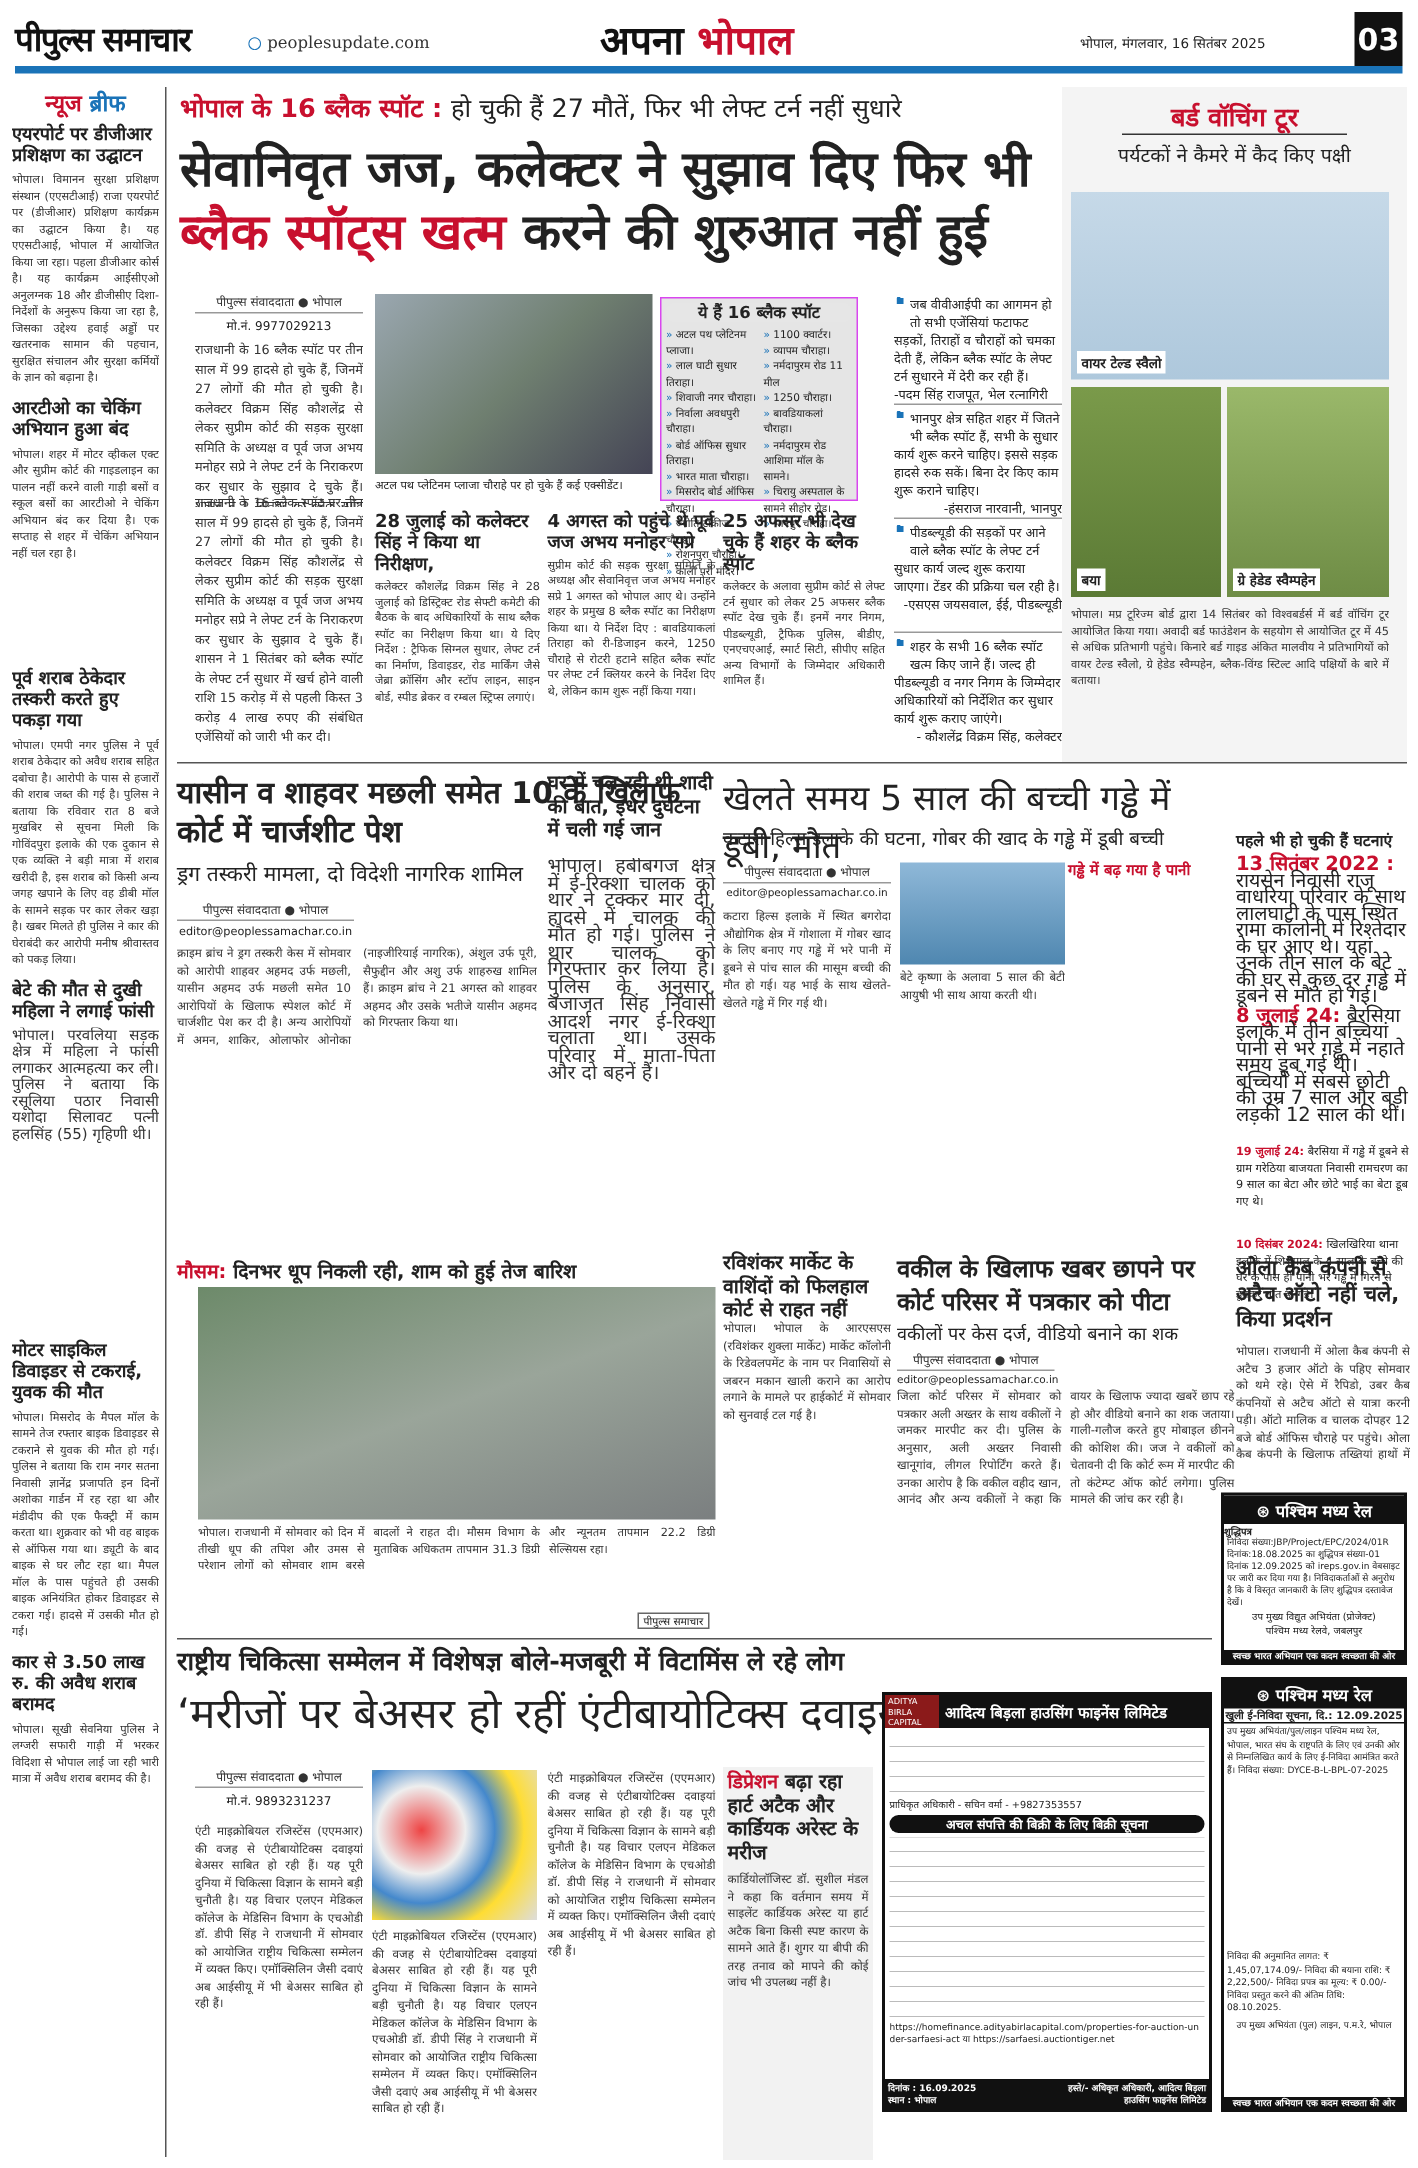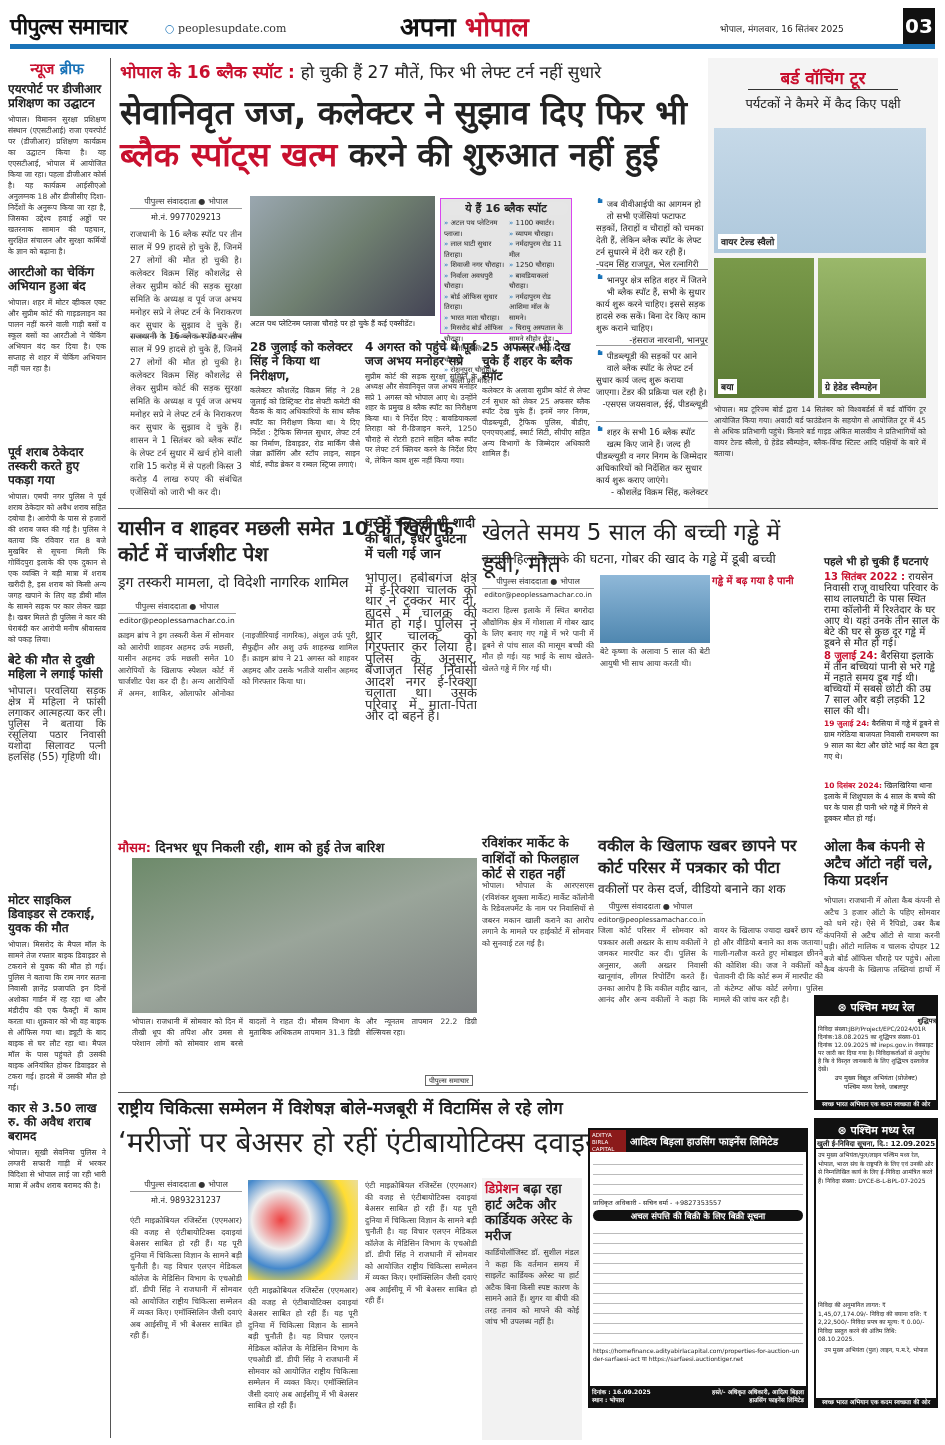--- a/index.html
+++ b/index.html
@@ -155,22 +155,22 @@
   <div class="byline">पीपुल्स संवाददाता ● भोपाल</div>
   <div style="font-size:7px;text-align:center;margin-top:2px">editor@peoplessamachar.co.in</div>
 </div>
 <div class="abs col" style="left:482px;top:605px;width:112px;height:225px;overflow:hidden;font-size:7.8px;line-height:11.5px">कटारा हिल्स इलाके में स्थित बगरोदा औद्योगिक क्षेत्र में गोशाला में गोबर खाद के लिए बनाए गए गड्ढे में भरे पानी में डूबने से पांच साल की मासूम बच्ची की मौत हो गई। यह भाई के साथ खेलते-खेलते गड्ढे में गिर गई थी।</div>
 <div class="abs" style="left:600px;top:575px;width:110px;height:68px;background:linear-gradient(#8fb8d8,#4f87b0)"></div>
 <div class="abs col" style="left:600px;top:646px;width:110px;height:184px;overflow:hidden;font-size:7.8px;line-height:11.5px">बेटे कृष्णा के अलावा 5 साल की बेटी आयुषी भी साथ आया करती थी।</div>
 <div class="abs hd red" style="left:712px;top:575px;width:110px;font-size:10px">गड्ढे में बढ़ गया है पानी</div>
 
 <div class="abs" style="left:824px;top:555px;width:116px">
   <div class="hd" style="font-size:10.5px;margin-bottom:3px">पहले भी हो चुकी हैं घटनाएं</div>
-  <div style="font-size:10px;line-height:11px;margin-bottom:2px"><b class="red">13 सितंबर 2022 :</b> <span>रायसेन निवासी राजू वाधरिया परिवार के साथ लालघाटी के पास स्थित रामा कॉलोनी में रिश्तेदार के घर आए थे। यहां उनके तीन साल के बेटे की घर से कुछ दूर गड्ढे में डूबने से मौत हो गई।</span></div>
-  <div style="font-size:10px;line-height:11px;margin-bottom:2px"><b class="red">8 जुलाई 24:</b> <span>बैरसिया इलाके में तीन बच्चियां पानी से भरे गड्ढे में नहाते समय डूब गई थी। बच्चियों में सबसे छोटी की उम्र 7 साल और बड़ी लड़की 12 साल की थी।</span></div>
+  <div style="font-size:13px;line-height:11px;margin-bottom:2px"><b class="red">13 सितंबर 2022 :</b> <span>रायसेन निवासी राजू वाधरिया परिवार के साथ लालघाटी के पास स्थित रामा कॉलोनी में रिश्तेदार के घर आए थे। यहां उनके तीन साल के बेटे की घर से कुछ दूर गड्ढे में डूबने से मौत हो गई।</span></div>
+  <div style="font-size:13px;line-height:11px;margin-bottom:13px"><b class="red">8 जुलाई 24:</b> <span>बैरसिया इलाके में तीन बच्चियां पानी से भरे गड्ढे में नहाते समय डूब गई थी। बच्चियों में सबसे छोटी की उम्र 7 साल और बड़ी लड़की 12 साल की थी।</span></div>
   <div style="font-size:7.5px;line-height:11px;margin-bottom:18px"><b class="red">19 जुलाई 24:</b> <span>बैरसिया में गड्ढे में डूबने से ग्राम गरेठिया बाजयता निवासी रामचरण का 9 साल का बेटा और छोटे भाई का बेटा डूब गए थे।</span></div>
   <div style="font-size:7.5px;line-height:11px"><b class="red">10 दिसंबर 2024:</b> <span>खिलखिरिया थाना इलाके में शिशुपाल के 4 साल के बच्चे की घर के पास ही पानी भरे गड्ढे में गिरने से डूबकर मौत हो गई।</span></div>
 </div>
 
 <div class="abs" style="left:118px;top:838px;width:360px;font-size:13px;font-weight:bold"><span class="red">मौसम:</span> <span>दिनभर धूप निकली रही, शाम को हुई तेज बारिश</span></div>
 <div class="abs" style="left:132px;top:858px;width:345px;height:155px;background:linear-gradient(160deg,#6d8a6a,#9aa59a 50%,#7b7f80)"></div>
 <div class="abs col" style="left:132px;top:1016px;width:345px;height:60px;column-count:3;column-gap:6px;font-size:7.5px;line-height:11px;overflow:hidden">भोपाल। राजधानी में सोमवार को दिन में तीखी धूप की तपिश और उमस से परेशान लोगों को सोमवार शाम बरसे बादलों ने राहत दी। मौसम विभाग के मुताबिक अधिकतम तापमान 31.3 डिग्री और न्यूनतम तापमान 22.2 डिग्री सेल्सियस रहा।</div>
 <div class="abs" style="left:425px;top:1075px;font-size:7px;border:1px solid #666;padding:0 3px">पीपुल्स समाचार</div>
 
 <div class="abs hd" style="left:482px;top:835px;width:112px;font-size:13px">रविशंकर मार्केट के वाशिंदों को फिलहाल कोर्ट से राहत नहीं</div>
@@ -185,21 +185,21 @@
   <div class="byline">पीपुल्स संवाददाता ● भोपाल</div>
   <div style="font-size:7px;text-align:center;margin-top:2px">editor@peoplessamachar.co.in</div>
 </div>
 <div class="abs col" style="left:598px;top:925px;width:225px;height:165px;column-count:2;column-gap:6px;overflow:hidden;font-size:7.8px;line-height:11.5px">जिला कोर्ट परिसर में सोमवार को पत्रकार अली अख्तर के साथ वकीलों ने जमकर मारपीट कर दी। पुलिस के अनुसार, अली अख्तर निवासी खानूगांव, लीगल रिपोर्टिंग करते हैं। उनका आरोप है कि वकील वहीद खान, आनंद और अन्य वकीलों ने कहा कि वायर के खिलाफ ज्यादा खबरें छाप रहे हो और वीडियो बनाने का शक जताया। गाली-गलौज करते हुए मोबाइल छीनने की कोशिश की। जज ने वकीलों को चेतावनी दी कि कोर्ट रूम में मारपीट की तो कंटेम्प्ट ऑफ कोर्ट लगेगा। पुलिस मामले की जांच कर रही है।</div>
 
 <div class="abs hd" style="left:824px;top:838px;width:116px;font-size:14px">ओला कैब कंपनी से अटैच ऑटो नहीं चले, किया प्रदर्शन</div>
 <div class="abs col" style="left:824px;top:895px;width:116px;height:80px;overflow:hidden;font-size:7.8px;line-height:11.5px">भोपाल। राजधानी में ओला कैब कंपनी से अटैच 3 हजार ऑटो के पहिए सोमवार को थमे रहे। ऐसे में रैपिडो, उबर कैब कंपनियों से अटैच ऑटो से यात्रा करनी पड़ी। ऑटो मालिक व चालक दोपहर 12 बजे बोर्ड ऑफिस चौराहे पर पहुंचे। ओला कैब कंपनी के खिलाफ तख्तियां हाथों में लेकर नारेबाजी की।</div>
 
 <div class="abs ad" style="left:814px;top:995px;width:124px;height:115px">
   <div class="adhead" style="font-size:11px;padding:2px"><span>⊛ </span><span>पश्चिम मध्य रेल</span></div>
-  <div style="font-size:6.5px;text-align:right;font-weight:bold">शुद्धिपत्र</div>
+  <div style="font-size:6.5px;text-align:left;font-weight:bold">शुद्धिपत्र</div>
   <div style="font-size:6px;line-height:8px;padding:0 2px;height:48px;overflow:hidden">निविदा संख्या:JBP/Project/EPC/2024/01R दिनांक:18.08.2025 का शुद्धिपत्र संख्या-01 दिनांक 12.09.2025 को ireps.gov.in वेबसाइट पर जारी कर दिया गया है। निविदाकर्ताओं से अनुरोध है कि वे विस्तृत जानकारी के लिए शुद्धिपत्र दस्तावेज देखें।</div>
   <div style="font-size:6.5px;text-align:center">उप मुख्य विद्युत अभियंता (प्रोजेक्ट)</div>
   <div style="font-size:6.5px;text-align:center">पश्चिम मध्य रेलवे, जबलपुर</div>
   <div class="adhead" style="font-size:6px;position:absolute;bottom:0;left:0;right:0">स्वच्छ भारत अभियान एक कदम स्वच्छता की ओर</div>
 </div>
 
 <div class="abs hline" style="left:118px;top:1092px;width:690px"></div>
 
 <div class="abs hd" style="left:118px;top:1098px;width:570px;font-size:17px">राष्ट्रीय चिकित्सा सम्मेलन में विशेषज्ञ बोले-मजबूरी में विटामिंस ले रहे लोग</div>
 <div class="abs" style="left:118px;top:1122px;width:570px;font-size:28px">‘मरीजों पर बेअसर हो रहीं एंटीबायोटिक्स दवाइयां’</div>

